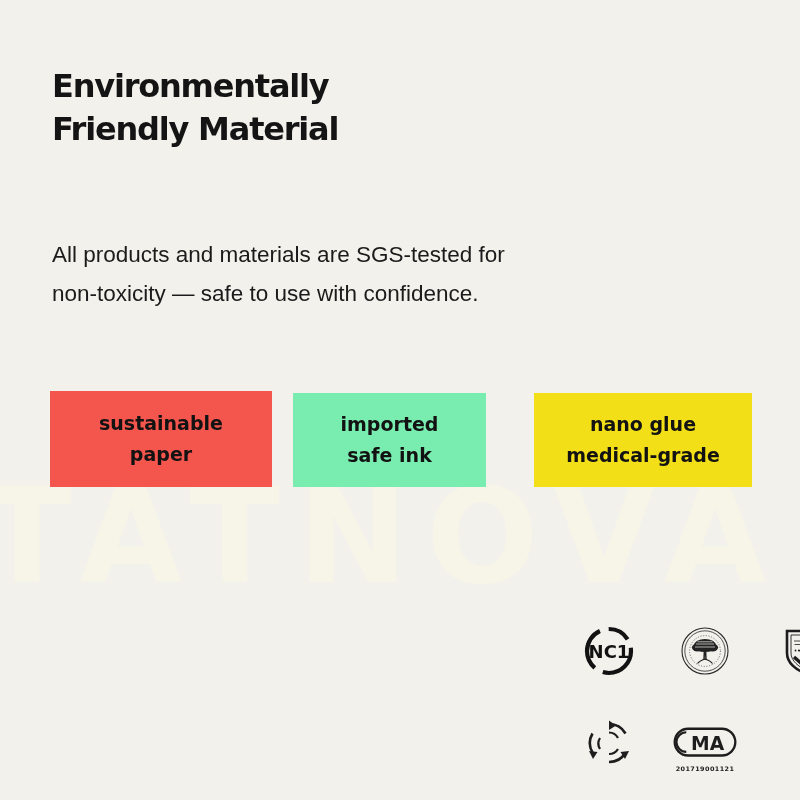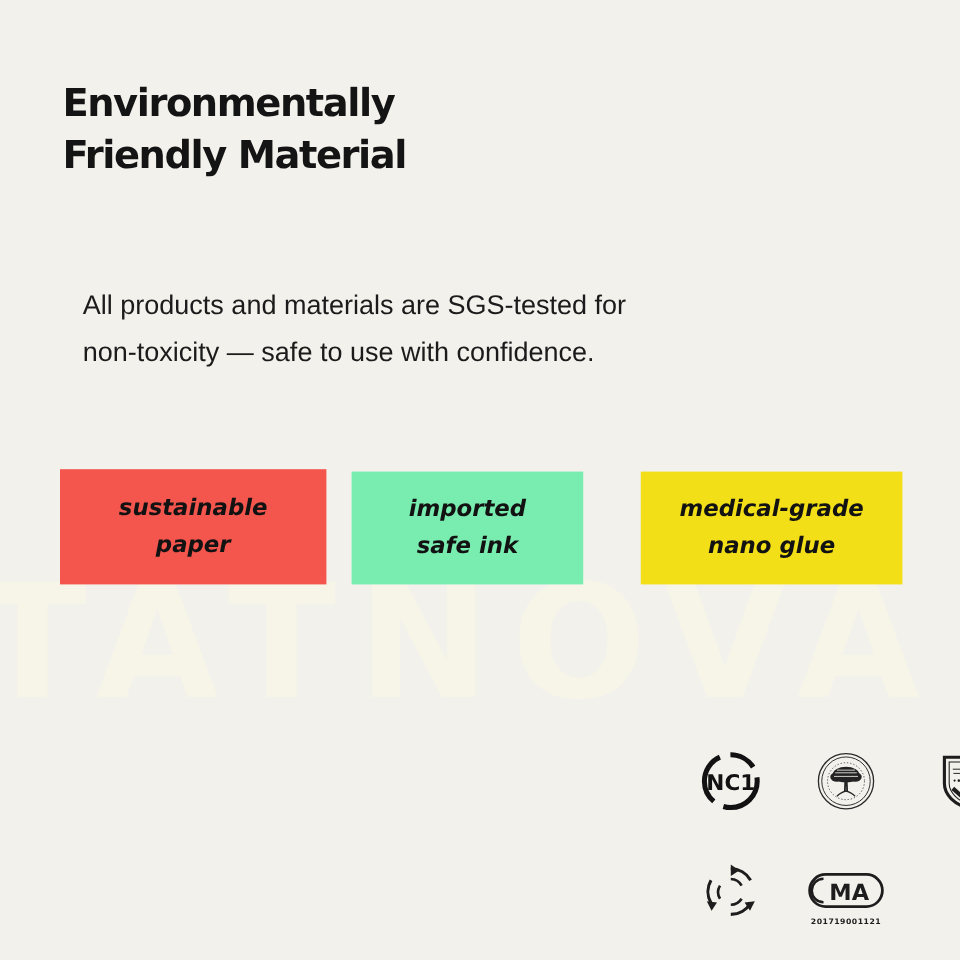--- a/index.html
+++ b/index.html
@@ -55,21 +55,20 @@
     left: 52px;
     top: 236px;
     width: 600px;
     font-family: "Liberation Sans", sans-serif;
     font-size: 22.5px;
     line-height: 1.72;
     color: #1b1b1b;
   }
   #subtitle .sl {
     display: block;
-    margin-left: 17px;
   }
 
   
   #chips {
     position: absolute;
     left: 50px;
     top: 391px;
     width: 704px;
     height: 100px;
   }
@@ -80,21 +79,21 @@
     flex-direction: column;
     align-items: center;
     justify-content: center;
     font-family: "DejaVu Sans", sans-serif;
     font-weight: 700;
     font-size: 19px;
     line-height: 1.62;
     color: #121212;
     text-align: center;
   }
-  .chip .cl { display: block; white-space: nowrap; font-style: italic; }
+  .chip .cl { display: block; white-space: nowrap; }
 
   .chip.c0 { left: 0px;   top: 0px; width: 222px; height: 96px; }
   .chip.c1 { left: 243px; top: 2px; width: 193px; height: 94px; }
   .chip.c2 { left: 484px; top: 2px; width: 218px; height: 94px; }
 
   
   #certs {
     position: absolute;
     left: 576px;
     top: 620px;
@@ -160,22 +159,22 @@
     <span class="cl">sustainable</span>
     <span class="cl">paper</span>
   </div>
 
   <div class="chip c1" style="background: rgb(121, 237, 176);">
     <span class="cl">imported</span>
     <span class="cl">safe ink</span>
   </div>
 
   <div class="chip c2" style="background: rgb(243, 223, 24);">
+    <span class="cl">nano glue</span>
     <span class="cl">medical-grade</span>
-    <span class="cl">nano glue</span>
   </div>
 
 </div>
 
 <div id="certs">
 
   <div class="cert">
     <svg width="52" height="52" viewBox="0 0 52 52" aria-hidden="true">
       <path d="M26 4 A22 22 0 0 1 26 48 A22 22 0 0 1 26 4 Z" fill="none" stroke="#121212" stroke-width="4.2" stroke-dasharray="44 9 44 9" stroke-dashoffset="22"></path>
       <text x="26" y="33" text-anchor="middle" font-family="DejaVu Sans, sans-serif" font-weight="700" font-size="18" fill="#121212">NC1</text>

